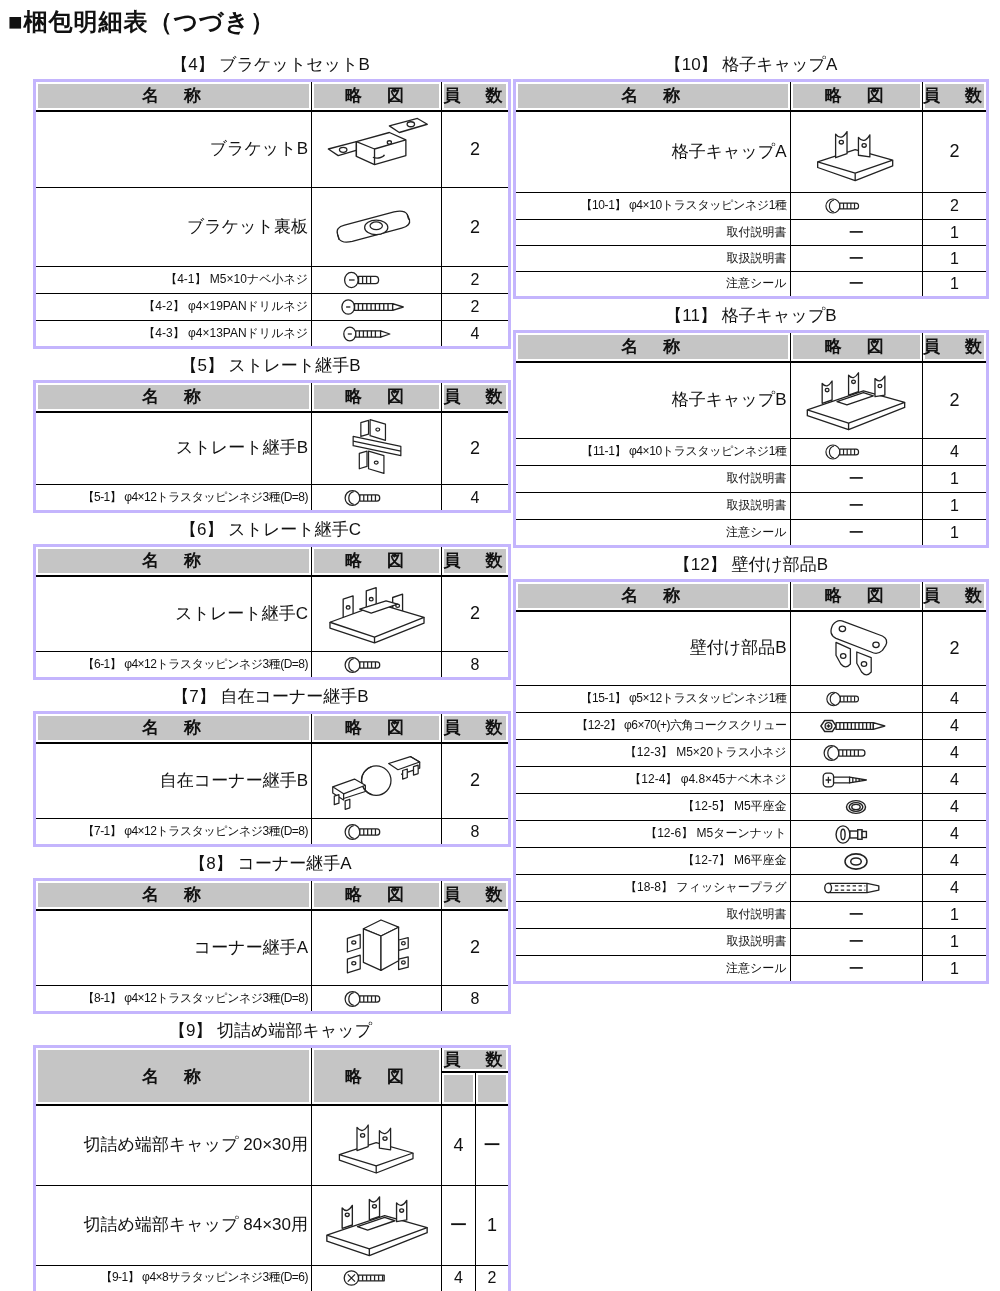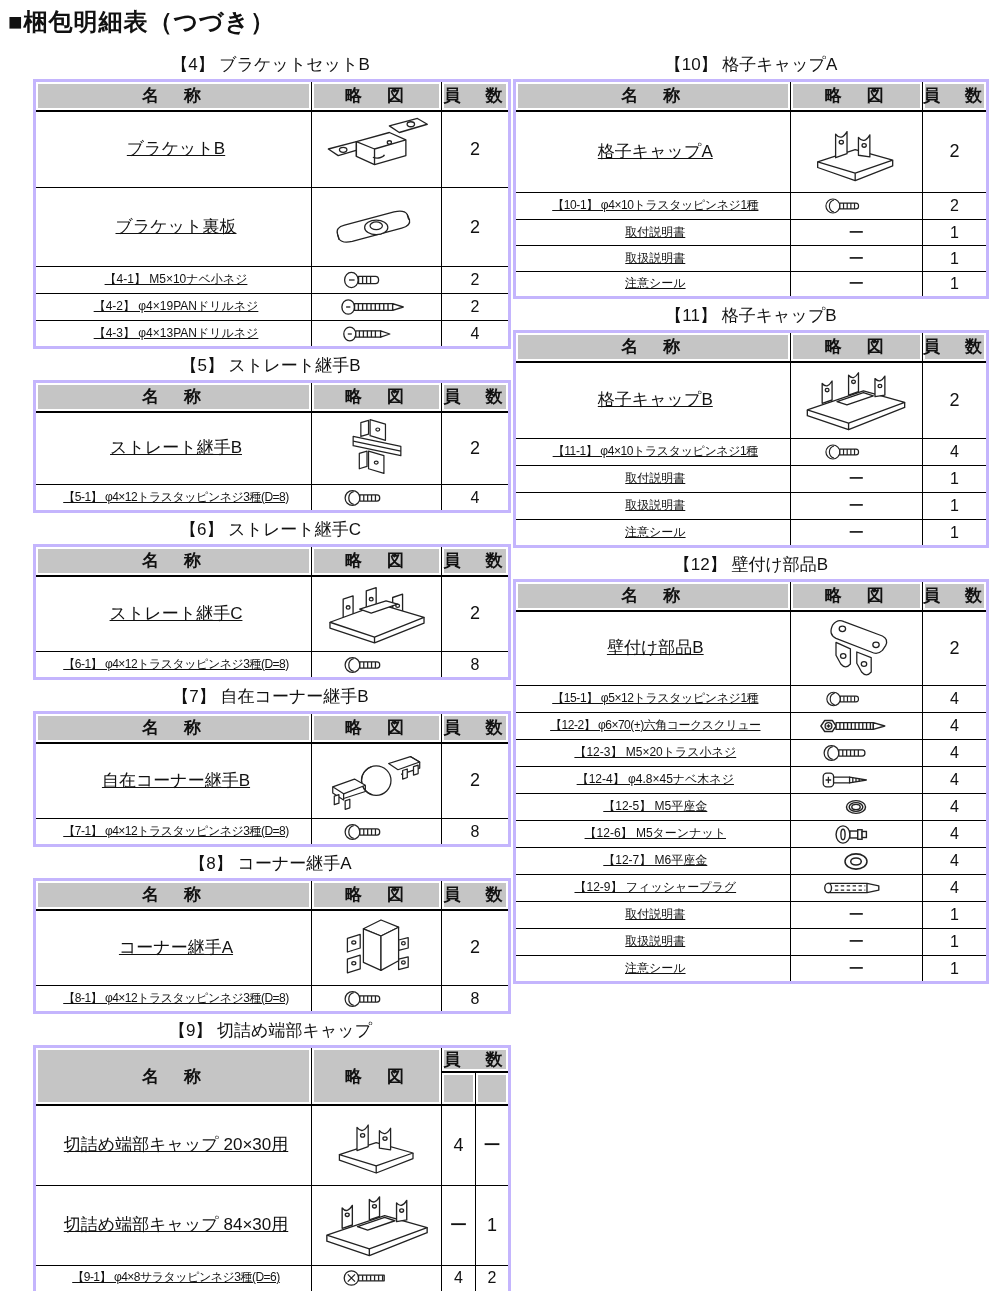--- a/index.html
+++ b/index.html
@@ -33,21 +33,21 @@
   tr.h28{height:28px;}
   tr.h73{height:73px;}
   tr.h75{height:75px;}
   tr.h76{height:76px;}
   tr.h77{height:77px;}
   tr.h79{height:79px;}
   tr.h80{height:80px;}
   tr.h82{height:82px;}
   tr.small{height:27px;}
   tr.rm{height:26px;}
-  td.name{font-size:17px;text-align:center;padding:2px 3px 2px 8px;line-height:1.15;white-space:nowrap;text-decoration:underline;}
+  td.name{font-size:17px;text-align:right;padding:2px 3px 2px 8px;line-height:1.15;white-space:nowrap;}
   tr.small td.name, tr.rm td.name{font-size:12px;}
   td.name.cnd{font-size:13px;letter-spacing:-0.5px;}
   td.name.cnd2{font-size:14.5px;letter-spacing:-0.4px;}
   td.sketch{text-align:center;vertical-align:middle;}
   td.qty{text-align:center;font-size:18px;}
   tr.small td.qty, tr.rm td.qty{font-size:16px;}
   .dash{font-size:16px;line-height:1;}
   svg.part{display:block;margin:0 auto;}
   svg.part *{vector-effect:non-scaling-stroke;}
 </style>
@@ -673,21 +673,21 @@
       <tr class="small">
         <td class="name">【12-7】 M6平座金</td>
         <td class="sketch">
           <svg class="part" width="42" height="23" viewBox="0 0 44 24">
                 <use href="#sym-washer-lg"></use>
               </svg>
         </td>
         <td class="qty">4</td>
       </tr>
       <tr class="small">
-        <td class="name">【12-9】 フィッシャープラグ</td>
+        <td class="name">【18-8】 フィッシャープラグ</td>
         <td class="sketch">
           <svg class="part" width="76" height="22" viewBox="0 0 90 26">
                 <use href="#sym-plug"></use>
               </svg>
         </td>
         <td class="qty">4</td>
       </tr>
       <tr class="small">
         <td class="name">取付説明書</td>
         <td class="sketch"><span class="dash">ー</span></td>

